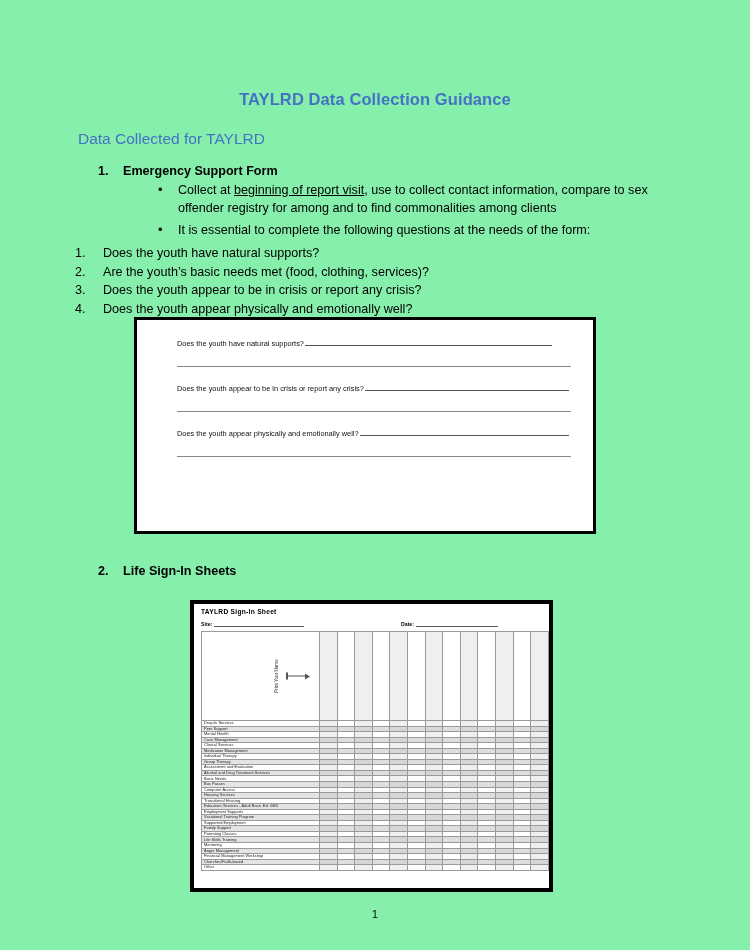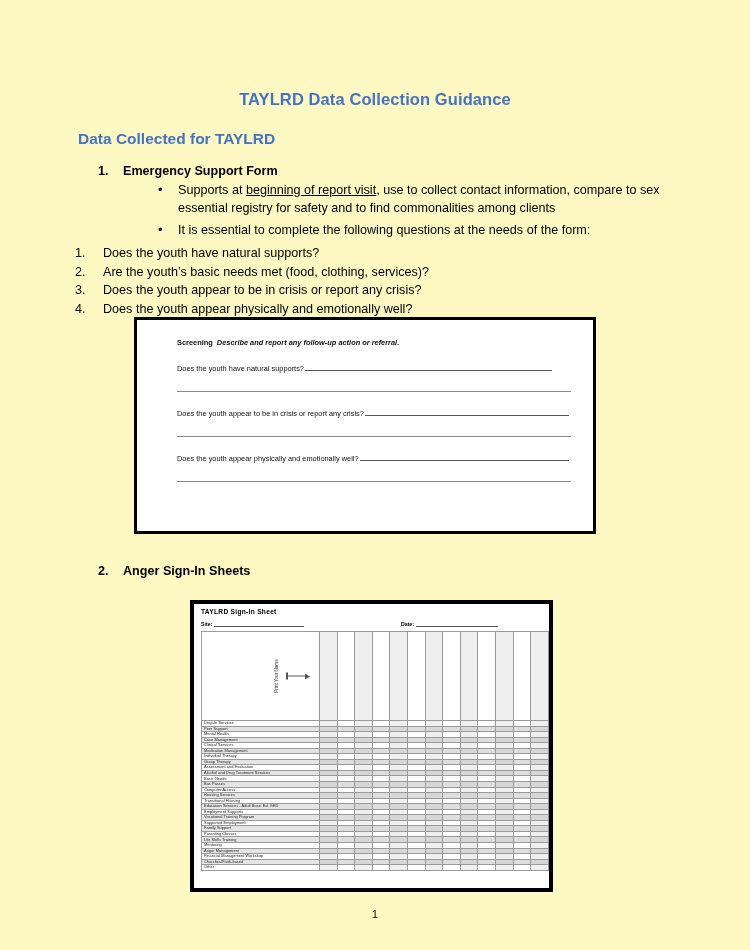--- a/index.html
+++ b/index.html
@@ -12,39 +12,39 @@
     height: 950px;
     font-family: "Liberation Sans", sans-serif;
     color: #000000;
     position: relative;
     overflow: hidden;
   }
   .page {
     width: 750px;
     height: 950px;
     position: relative;
-    background: #fef9c3;
+    background: #86efac;
     box-sizing: border-box;
     padding: 0;
   }
 
   
   .doc-title {
     text-align: center;
     color: #4472C4;
     font-size: 16.5px;
     font-weight: bold;
     margin: 0;
     padding-top: 90px;
     letter-spacing: 0.1px;
   }
   .section-heading {
     color: #4472C4;
     font-size: 15.5px;
-    font-weight: bold;
+    font-weight: normal;
     margin: 0;
     padding-left: 78px;
     padding-top: 21px;
   }
 
   
   .ol-item {
     padding-left: 98px;
     padding-top: 16px;
     font-size: 12.6px;
@@ -241,21 +241,21 @@
   <h1 class="doc-title">TAYLRD Data Collection Guidance</h1>
 
   <h2 class="section-heading">Data Collected for TAYLRD</h2>
 
   <div class="ol-item">
     <span class="num">1.</span>
     <span>Emergency Support Form</span>
   </div>
 
   <ul class="bullets">
-    <li><span>Supports at </span><u>beginning of report visit</u><span>, use to collect contact information, compare to sex essential registry for safety and to find commonalities among clients</span></li>
+    <li><span>Collect at </span><u>beginning of report visit</u><span>, use to collect contact information, compare to sex offender registry for among and to find commonalities among clients</span></li>
     <li><span>It is essential to complete the following questions at the needs of the form:</span></li>
   </ul>
 
   <ol class="subnums">
     <li>
         <span class="sn">1.</span>
         <span>Does the youth have natural supports?</span>
       </li>
     <li>
         <span class="sn">2.</span>
@@ -266,23 +266,20 @@
         <span>Does the youth appear to be in crisis or report any crisis?</span>
       </li>
     <li>
         <span class="sn">4.</span>
         <span>Does the youth appear physically and emotionally well?</span>
       </li>
   </ol>
 
   <div class="form-box">
     <div class="form-inner">
-      <div class="form-head">
-        <b>Screening</b>&nbsp;&nbsp;<i>Describe and report any follow-up action or referral.</i>
-      </div>
 
       <div class="form-q">
         <span>Does the youth have natural supports?</span><span class="fill" style="width:247px"></span>
       </div>
 
       <div class="fullrule"></div>
 
       <div class="form-q">
         <span>Does the youth appear to be in crisis or report any crisis?</span><span class="fill" style="width:214px"></span>
       </div>
@@ -290,21 +287,21 @@
 
       <div class="form-q">
         <span>Does the youth appear physically and emotionally well?</span><span class="fill" style="width:214px"></span>
       </div>
       <div class="fullrule"></div>
     </div>
   </div>
 
   <div class="ol-item" style="padding-top:245px">
     <span class="num">2.</span>
-    <span>Anger Sign-In Sheets</span>
+    <span>Life Sign-In Sheets</span>
   </div>
 
 
   <div class="sheet-box">
     <div class="sheet-inner">
       <div class="sheet-title">TAYLRD Sign-In Sheet</div>
       <div class="sheet-meta">
         <span class="m-site">
           <span>Site:</span>
           <span class="meta-rule" style="width:90px"></span>

